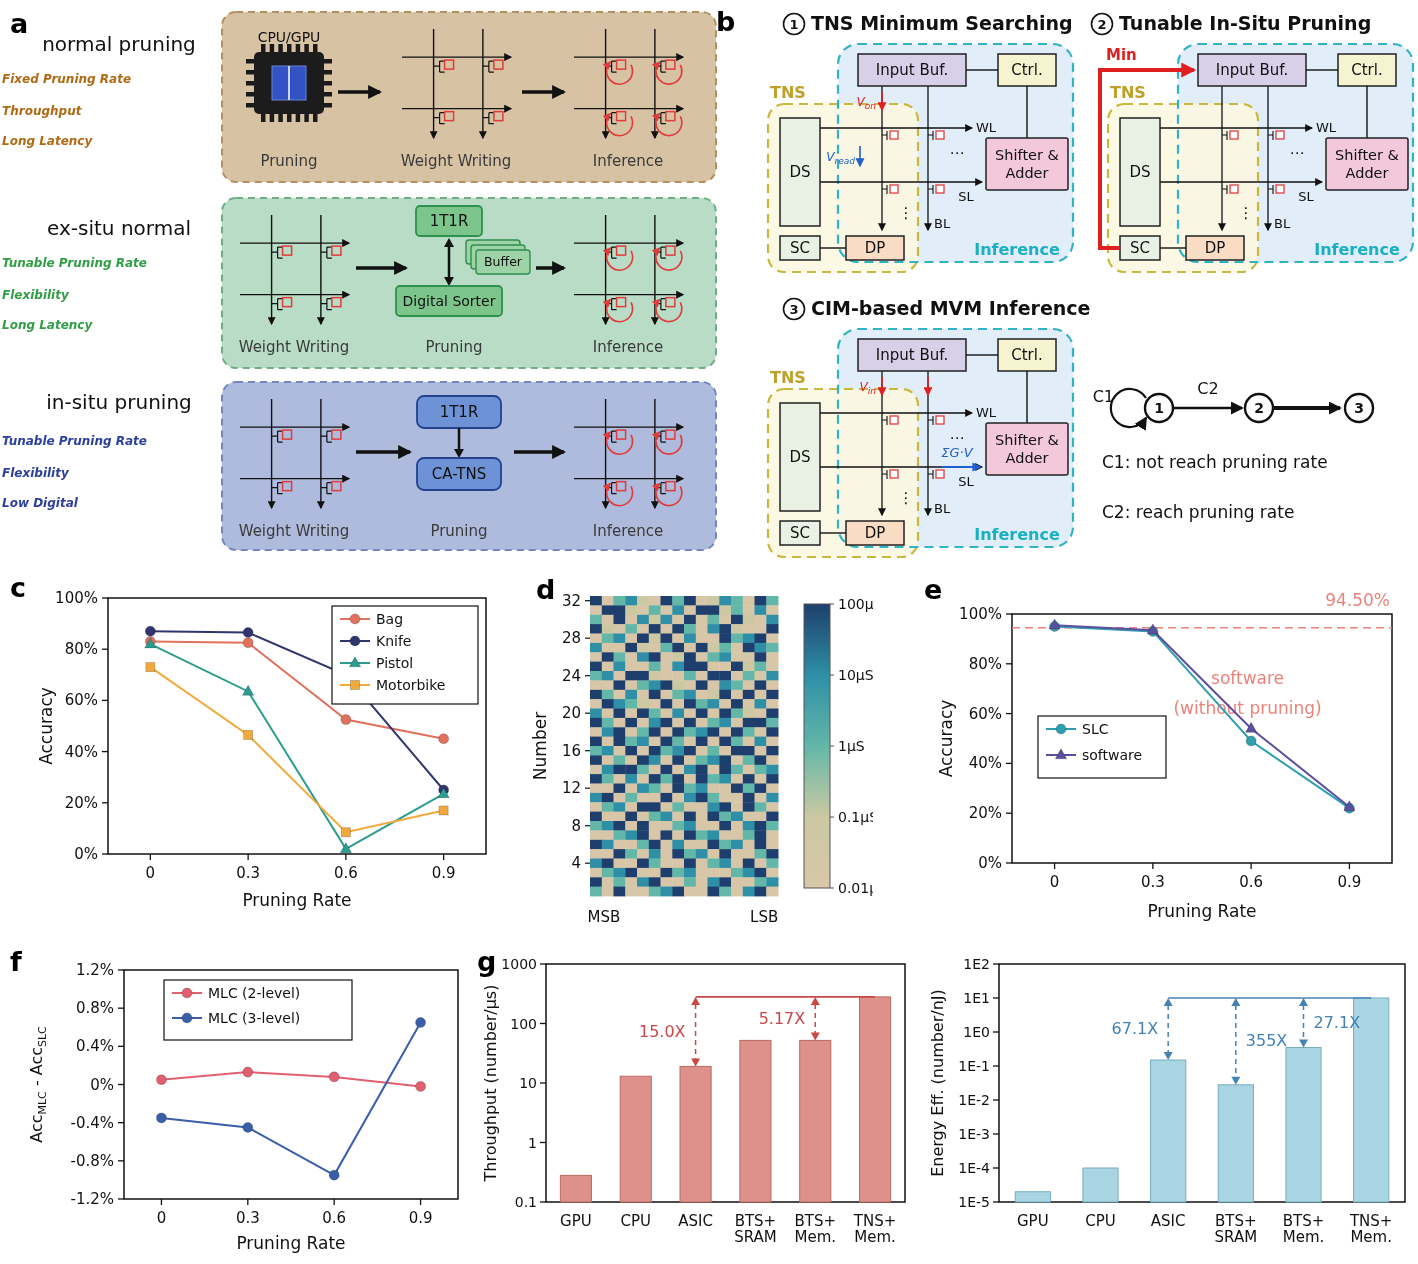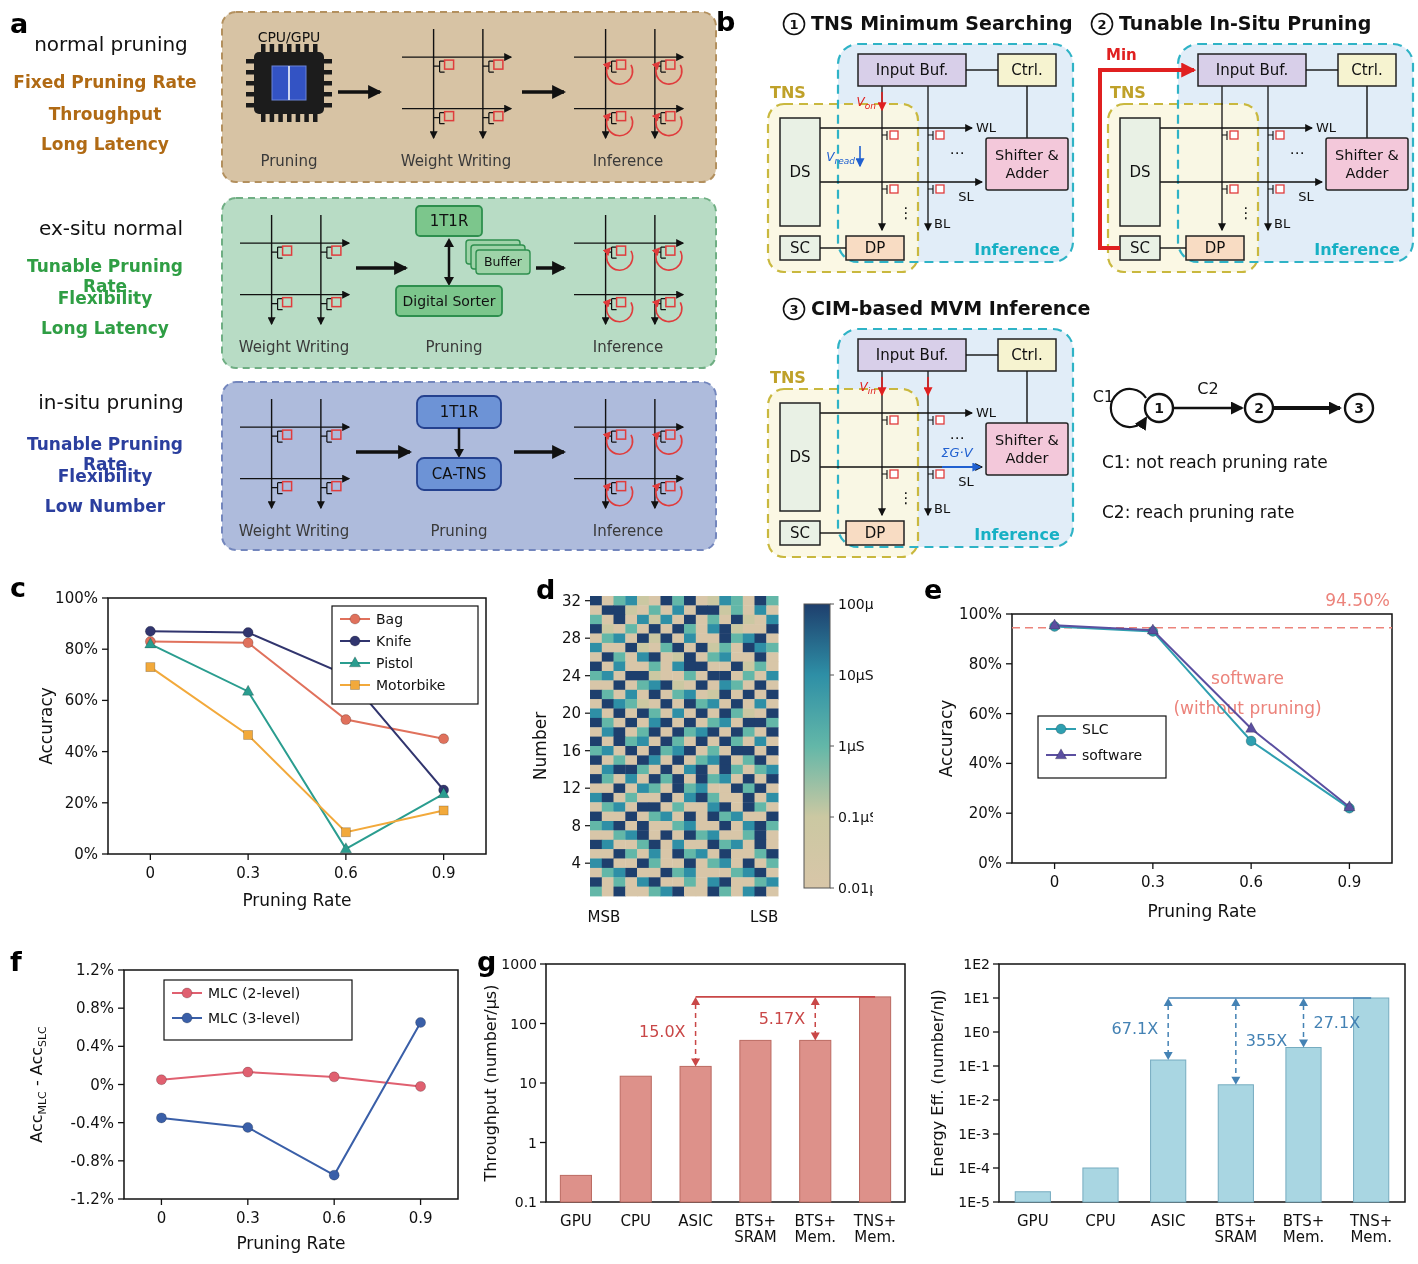--- a/index.html
+++ b/index.html
@@ -1,20 +1,20 @@
 <!DOCTYPE html>
 <html><head>
 <meta charset="utf-8">
 <style>
   html,body{margin:0;padding:0;background:#fff;}
   #root{position:relative;width:1418px;height:1264px;background:#fff;
         font-family:"DejaVu Sans","Liberation Sans",sans-serif;overflow:hidden;}
   .plabel{position:absolute;font-size:27px;font-weight:700;color:#000;line-height:1;}
-  .a-name{position:absolute;left:8px;width:206px;text-align:center;font-size:20px;color:#111;}
-  .a-trait{position:absolute;left:2px;width:206px;text-align:center;font-size:17px;font-weight:700;}
+  .a-name{position:absolute;left:16px;width:206px;text-align:center;font-size:20px;color:#111;}
+  .a-trait{position:absolute;left:2px;width:206px;font-size:12px;font-weight:700;font-style:italic;}
   .mount{position:absolute;}
 </style>
 </head>
 <body>
 
 <div id="root">
 
   <div class="plabel" style="left:10px;top:10px">a</div>
   <div class="plabel" style="left:716px;top:8px">b</div>
   <div class="plabel" style="left:10px;top:574px">c</div>
@@ -29,21 +29,21 @@
   <div class="a-trait" style="top: 134px; color: rgb(176, 106, 20);">Long Latency</div>
 
   <div class="a-name" style="top:216px">ex-situ normal</div>
   <div class="a-trait" style="top: 256px; color: rgb(47, 158, 68);">Tunable Pruning Rate</div>
   <div class="a-trait" style="top: 288px; color: rgb(47, 158, 68);">Flexibility</div>
   <div class="a-trait" style="top: 318px; color: rgb(47, 158, 68);">Long Latency</div>
 
   <div class="a-name" style="top:390px">in-situ pruning</div>
   <div class="a-trait" style="top: 434px; color: rgb(43, 63, 158);">Tunable Pruning Rate</div>
   <div class="a-trait" style="top: 466px; color: rgb(43, 63, 158);">Flexibility</div>
-  <div class="a-trait" style="top: 496px; color: rgb(43, 63, 158);">Low Number</div>
+  <div class="a-trait" style="top: 496px; color: rgb(43, 63, 158);">Low Digital</div>
 
   <div class="mount" id="diagram-a" style="left:214px;top:0;width:510px;height:570px"><svg viewBox="0 0 510 570" width="510" height="570">
         <defs>
           <marker id="aBlk" viewBox="0 0 10 10" refX="8.5" refY="5" markerWidth="8" markerHeight="8" orient="auto" markerUnits="userSpaceOnUse">
             <path d="M0,0 L10,5 L0,10 Z" fill="#111"></path>
           </marker>
           <marker id="aRed" viewBox="0 0 10 10" refX="8.5" refY="5" markerWidth="8" markerHeight="8" orient="auto" markerUnits="userSpaceOnUse">
             <path d="M0,0 L10,5 L0,10 Z" fill="#e03c3c"></path>
           </marker>
           <marker id="aBlkBig" viewBox="0 0 10 10" refX="8.5" refY="5" markerWidth="14" markerHeight="14" orient="auto" markerUnits="userSpaceOnUse">

